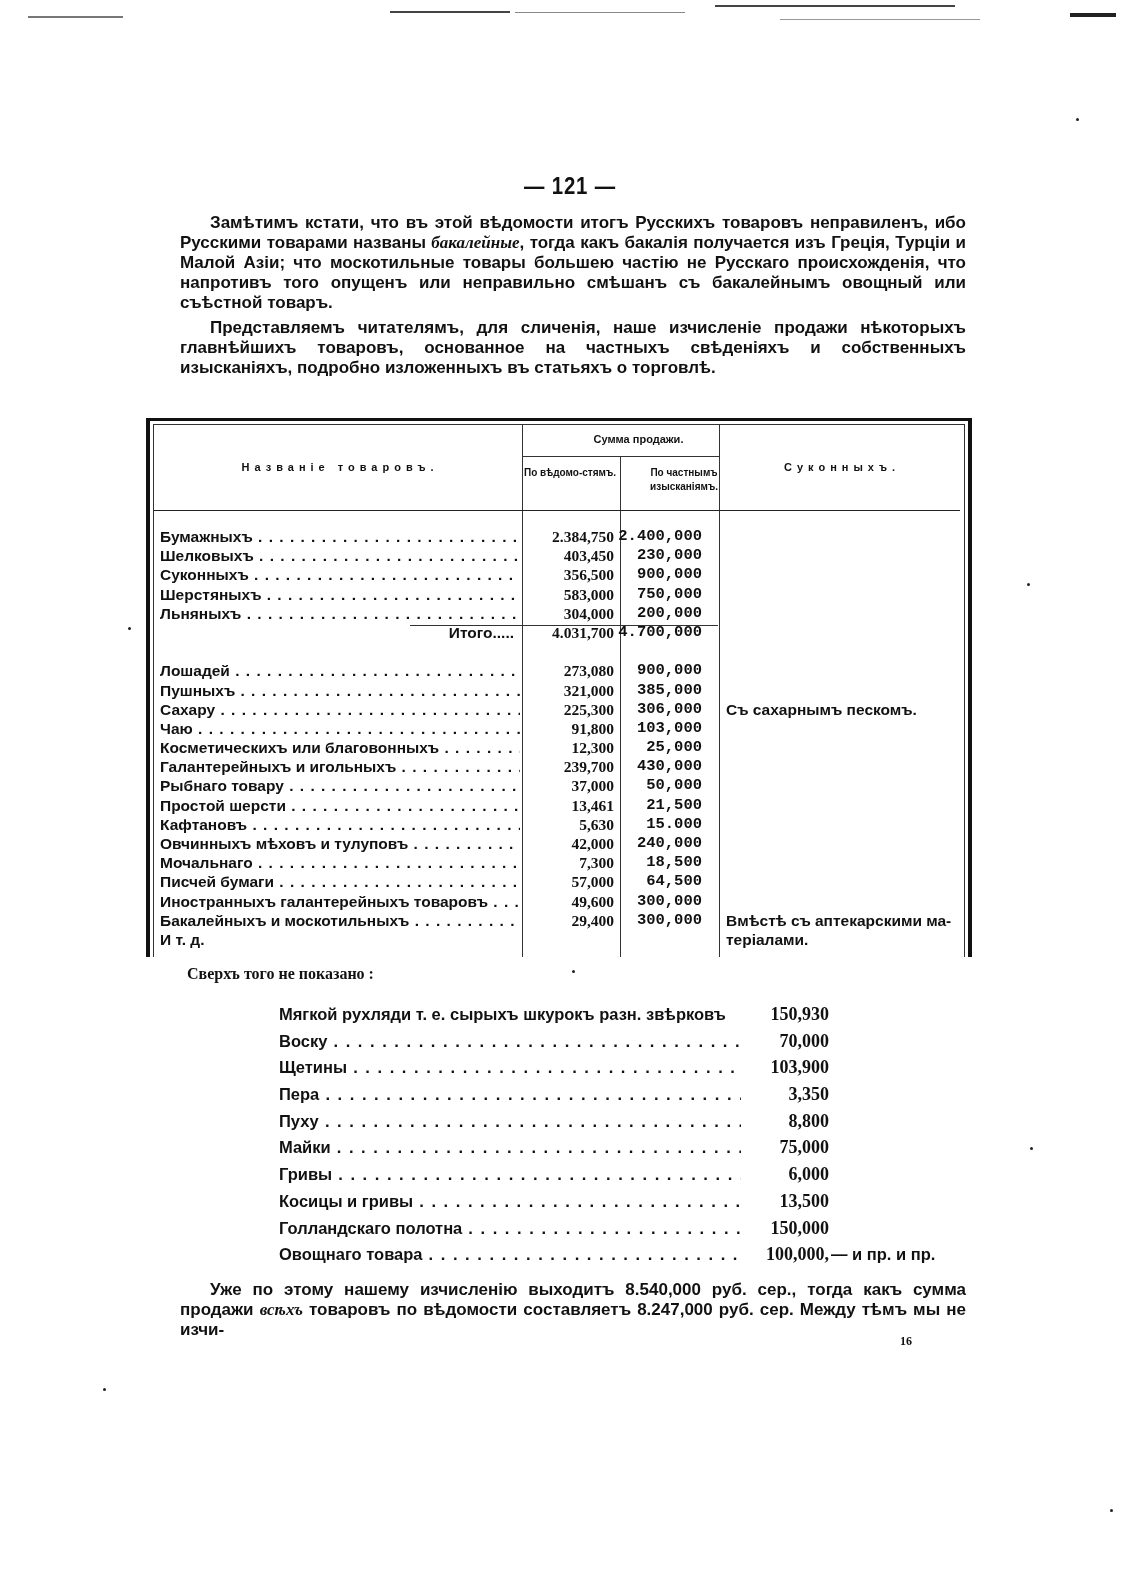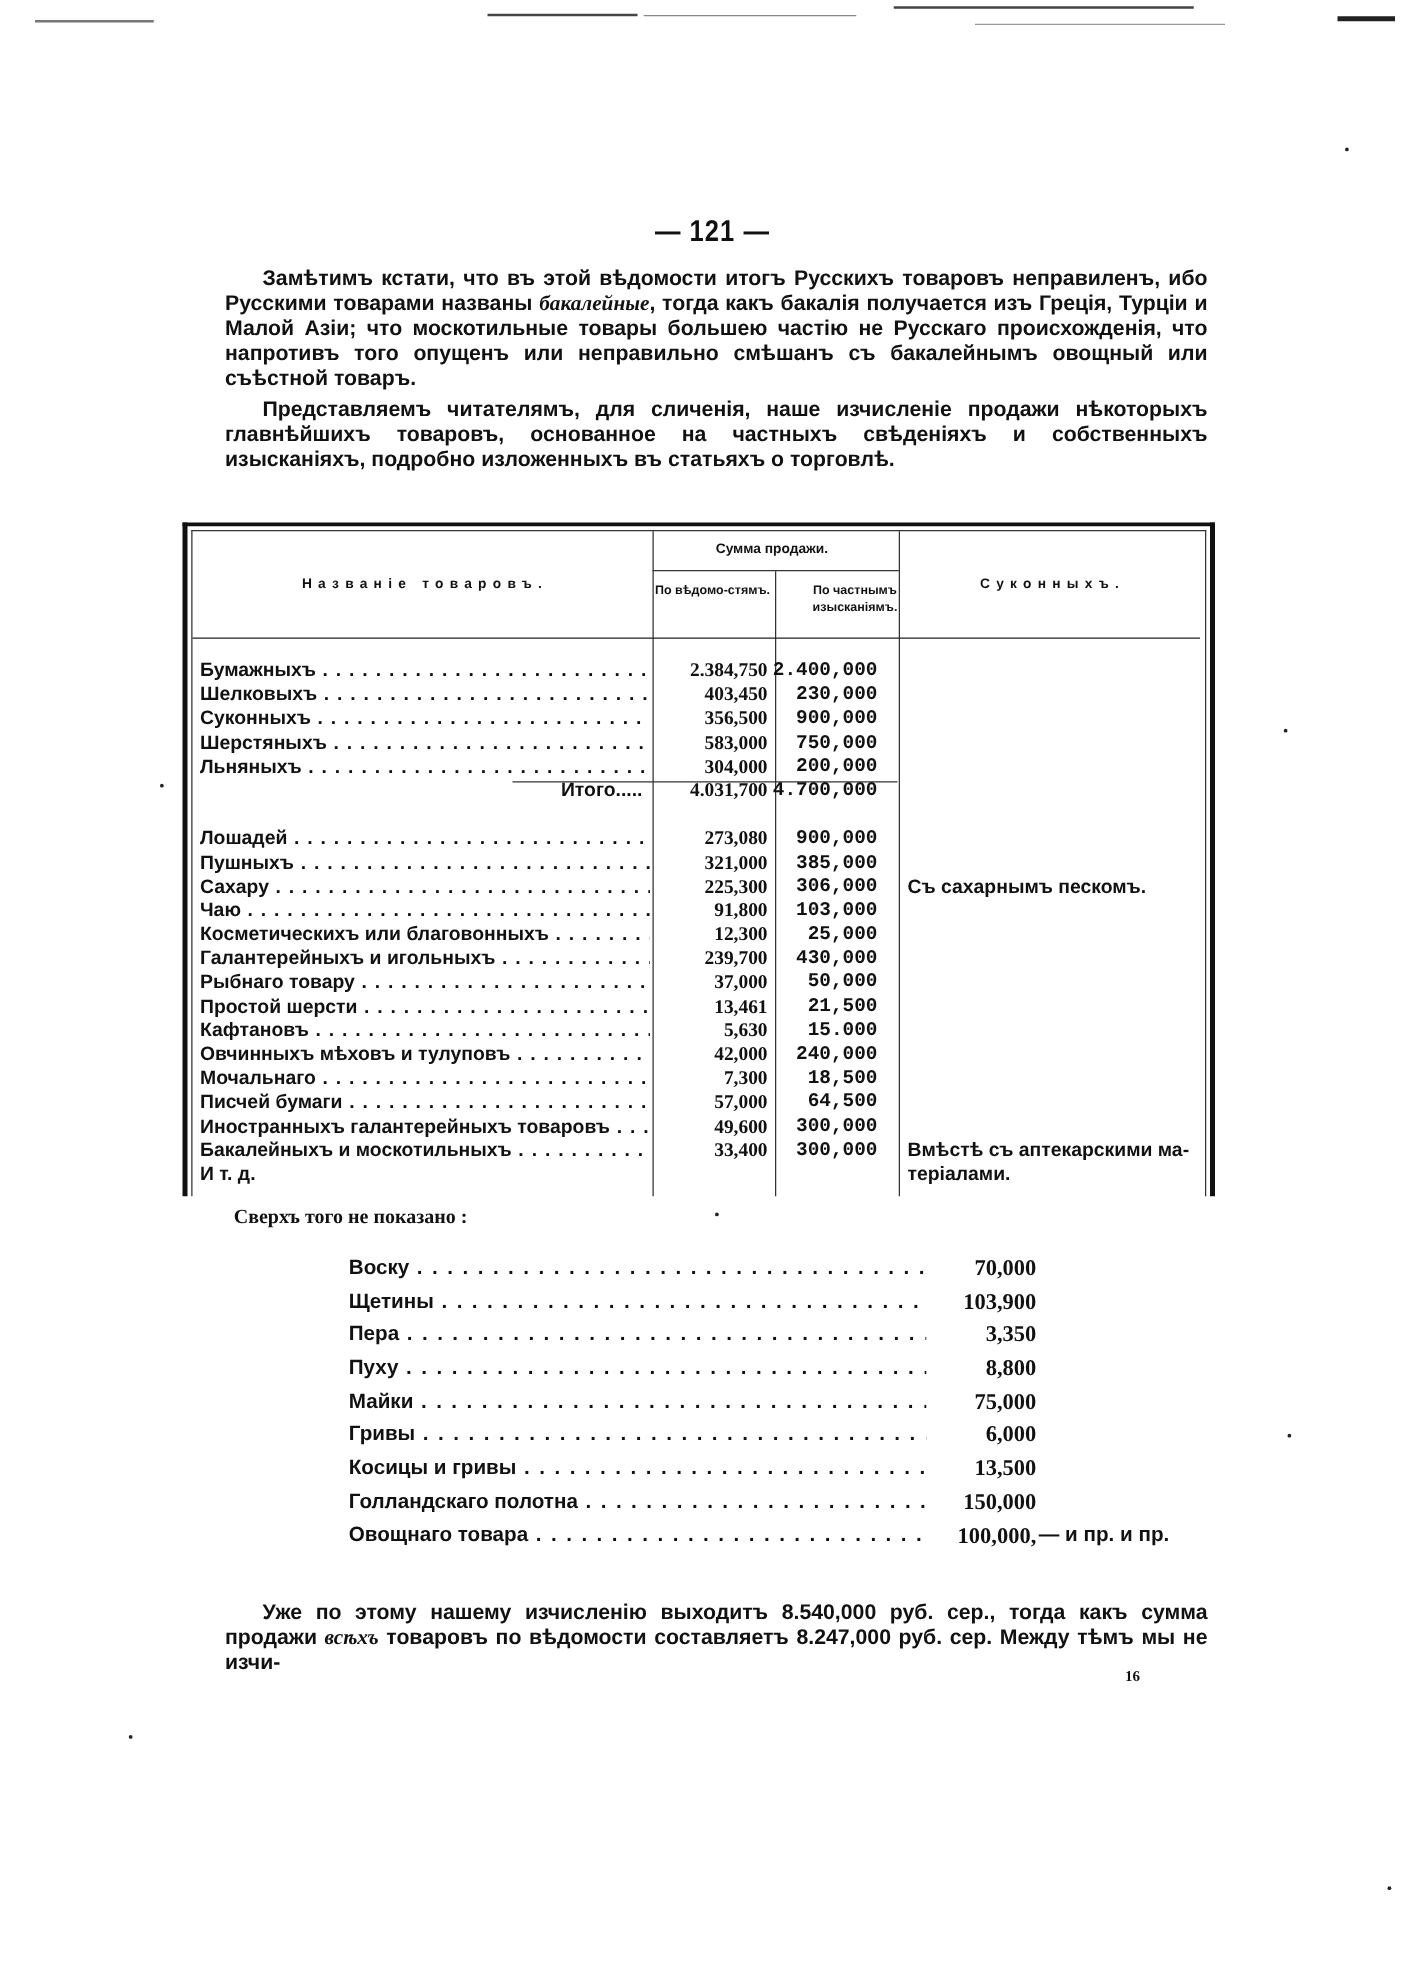--- a/index.html
+++ b/index.html
@@ -87,21 +87,21 @@
       background: #333;
     }
     .th {
       position: absolute;
       font-family: "Liberation Sans", "DejaVu Sans", sans-serif;
       font-weight: bold;
       color: #111;
       text-align: center;
     }
     .th-name { left: 10px; width: 360px; top: 40px; font-size: 11px; letter-spacing: 5px; }
-    .th-sum  { left: 372px; width: 191px; top: 12px; font-size: 11px; }
+    .th-sum  { left: 372px; width: 191px; top: 12px; font-size: 11px; padding-left: 21px; }
     .th-sub  { font-size: 10px; line-height: 14px; top: 45px; }
     .th-sub1 { left: 372px; width: 96px; }
     .th-sub2 { left: 470px; width: 98px; margin-left: 15px; }
     .th-note { left: 570px; width: 244px; top: 40px; font-size: 11px; letter-spacing: 5px; }
 
     .rows {
       position: absolute;
       left: 10px;
       top: 106px;
       width: 804px;
@@ -348,36 +348,41 @@
         <div class="note"></div>
       </div>
       <div class="row">
         <div class="name"><span>Иностранныхъ галантерейныхъ товаровъ</span><span class="dots"> . . . . . . . . . . . . . . . . . . . . . . . . . . . . . . . . . . . . . . . . . . . . . . . . . . . . . . . . . . . . </span></div>
         <div class="v1">49,600</div>
         <div class="v2">300,000</div>
         <div class="note"></div>
       </div>
       <div class="row">
         <div class="name"><span>Бакалейныхъ и москотильныхъ</span><span class="dots"> . . . . . . . . . . . . . . . . . . . . . . . . . . . . . . . . . . . . . . . . . . . . . . . . . . . . . . . . . . . . </span></div>
-        <div class="v1">33,400</div>
+        <div class="v1">29,400</div>
         <div class="v2">300,000</div>
         <div class="note">Вмѣстѣ съ аптекарскими ма-</div>
       </div>
       <div class="row">
         <div class="name"><span>И т. д.</span></div>
         <div class="v1"></div>
         <div class="v2"></div>
         <div class="note">теріалами.</div>
       </div>
     </div>
 </div>
 
 <div class="extra-title">Сверхъ того не показано :</div>
 <div class="extra-list" id="extra-list">
     <div class="extra-row">
+      <div class="name"><span>Мягкой рухляди т. е. сырыхъ шкурокъ разн. звѣрковъ</span></div>
+      <div class="val">150,930</div>
+      <div class="suffix"></div>
+    </div>
+    <div class="extra-row">
       <div class="name"><span>Воску</span><span style="letter-spacing: 1.5px;"> . . . . . . . . . . . . . . . . . . . . . . . . . . . . . . . . . . . . . . . . . . . . . . . . . . . . . . . . . . . . . . . . . . . . . . </span></div>
       <div class="val">70,000</div>
       <div class="suffix"></div>
     </div>
     <div class="extra-row">
       <div class="name"><span>Щетины</span><span style="letter-spacing: 1.5px;"> . . . . . . . . . . . . . . . . . . . . . . . . . . . . . . . . . . . . . . . . . . . . . . . . . . . . . . . . . . . . . . . . . . . . . . </span></div>
       <div class="val">103,900</div>
       <div class="suffix"></div>
     </div>
     <div class="extra-row">

